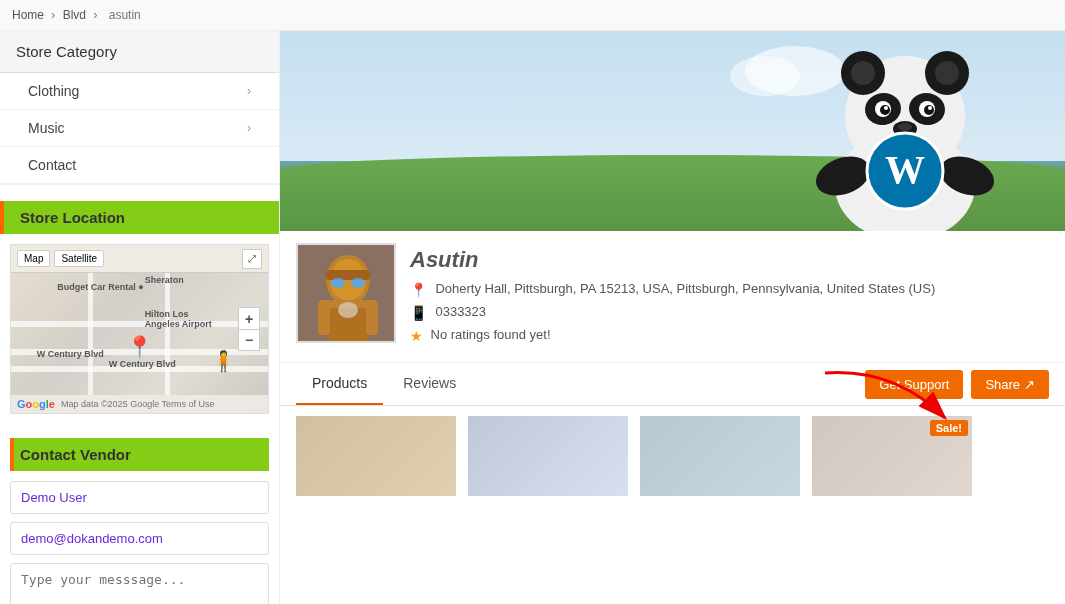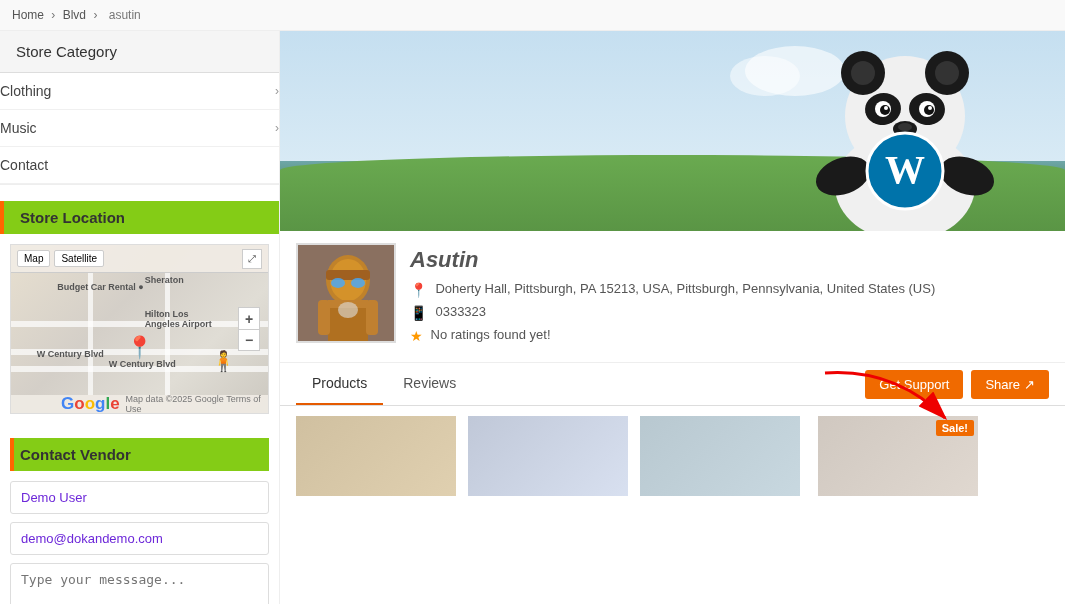--- a/index.html
+++ b/index.html
@@ -43,21 +43,21 @@
       list-style: none;
       border-bottom: 1px solid #eee;
     }
     .sidebar-category-list li {
       border-bottom: 1px solid #f0f0f0;
     }
     .sidebar-category-list li a {
       display: flex;
       align-items: center;
       justify-content: space-between;
-      padding: 10px 0;
+      padding: 10px 28px;
       color: #444;
       text-decoration: none;
       font-size: 14px;
     }
     .sidebar-category-list li a .chevron {
       color: #999;
       font-size: 12px;
     }
 
     
@@ -179,23 +179,22 @@
       bottom: 0; left: 0; right: 0;
       height: 18px;
       background: rgba(240,235,228,0.9);
       display: flex;
       align-items: center;
       padding: 0 6px;
       font-size: 9px;
       color: #777;
     }
     .google-logo {
-      font-size: 17px;
+      font-size: 11px;
       font-weight: bold;
-      margin-left: 44px;
     }
     .google-logo span.g-blue { color: #4285f4; }
     .google-logo span.g-red { color: #ea4335; }
     .google-logo span.g-yellow { color: #fbbc04; }
     .google-logo span.g-blue2 { color: #4285f4; }
     .google-logo span.g-green { color: #34a853; }
     .google-logo span.g-red2 { color: #ea4335; }
 
     
     .map-label {
@@ -407,21 +406,21 @@
       height: 80px;
       background: #ccc;
       margin-right: 12px;
       flex-shrink: 0;
       position: relative;
       overflow: hidden;
     }
     .product-thumb-1 { background: linear-gradient(135deg, #d0c0a0 0%, #e0d0b0 100%); }
     .product-thumb-2 { background: linear-gradient(135deg, #c0c8d8 0%, #d8e0f0 100%); }
     .product-thumb-3 { background: linear-gradient(135deg, #b8c8d0 0%, #c8d8e0 100%); }
-    .product-thumb-4 { background: linear-gradient(135deg, #d0c8c0 0%, #e0d8d0 100%); margin-left: 6px; }
+    .product-thumb-4 { background: linear-gradient(135deg, #d0c8c0 0%, #e0d8d0 100%); }
     .sale-badge {
       position: absolute;
       top: 4px;
       right: 4px;
       background: #f06a00;
       color: #fff;
       font-size: 11px;
       font-weight: bold;
       padding: 2px 6px;
       border-radius: 2px;

